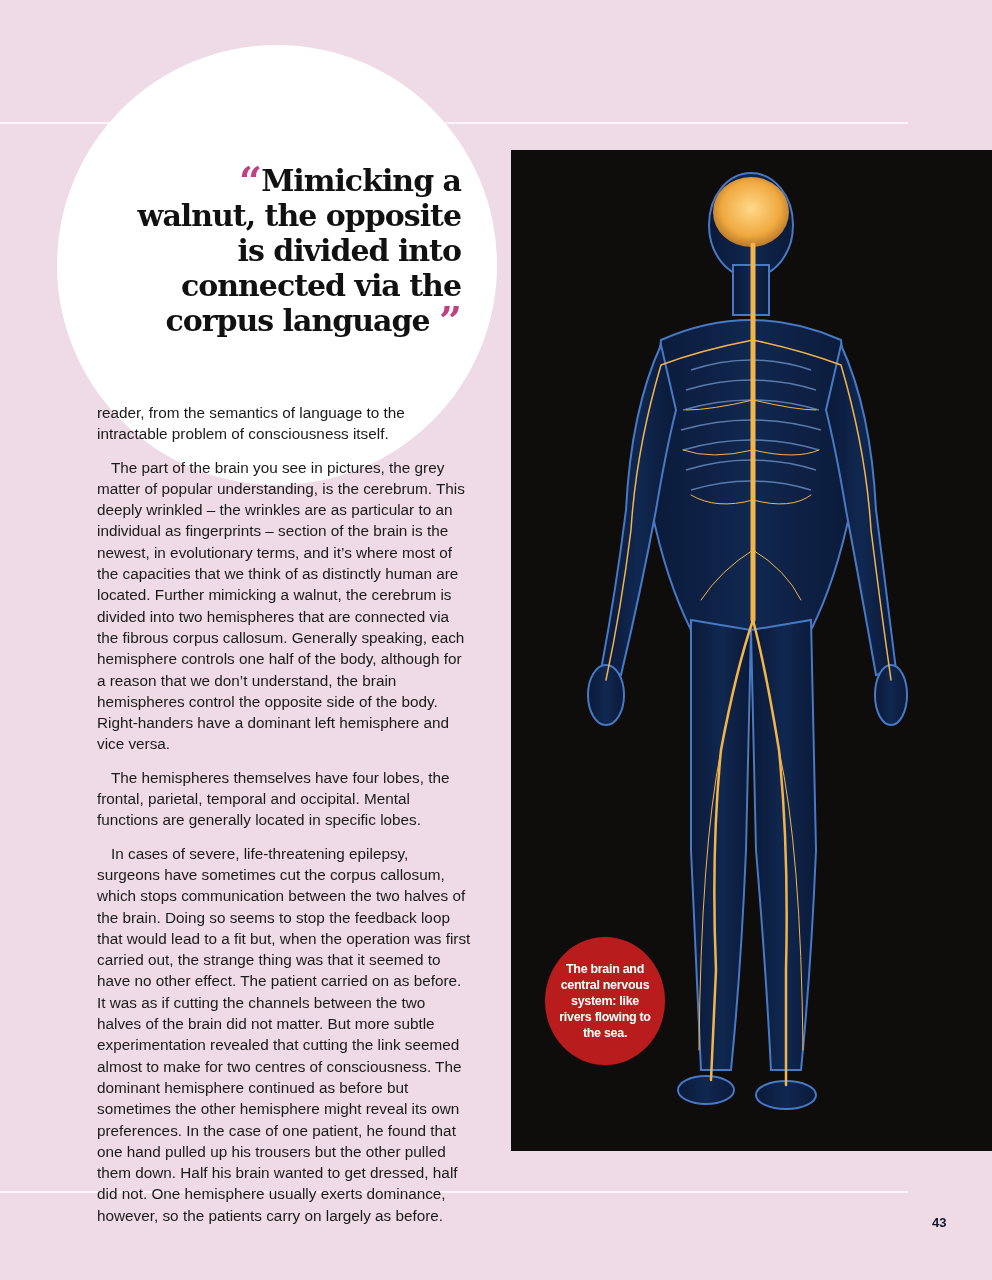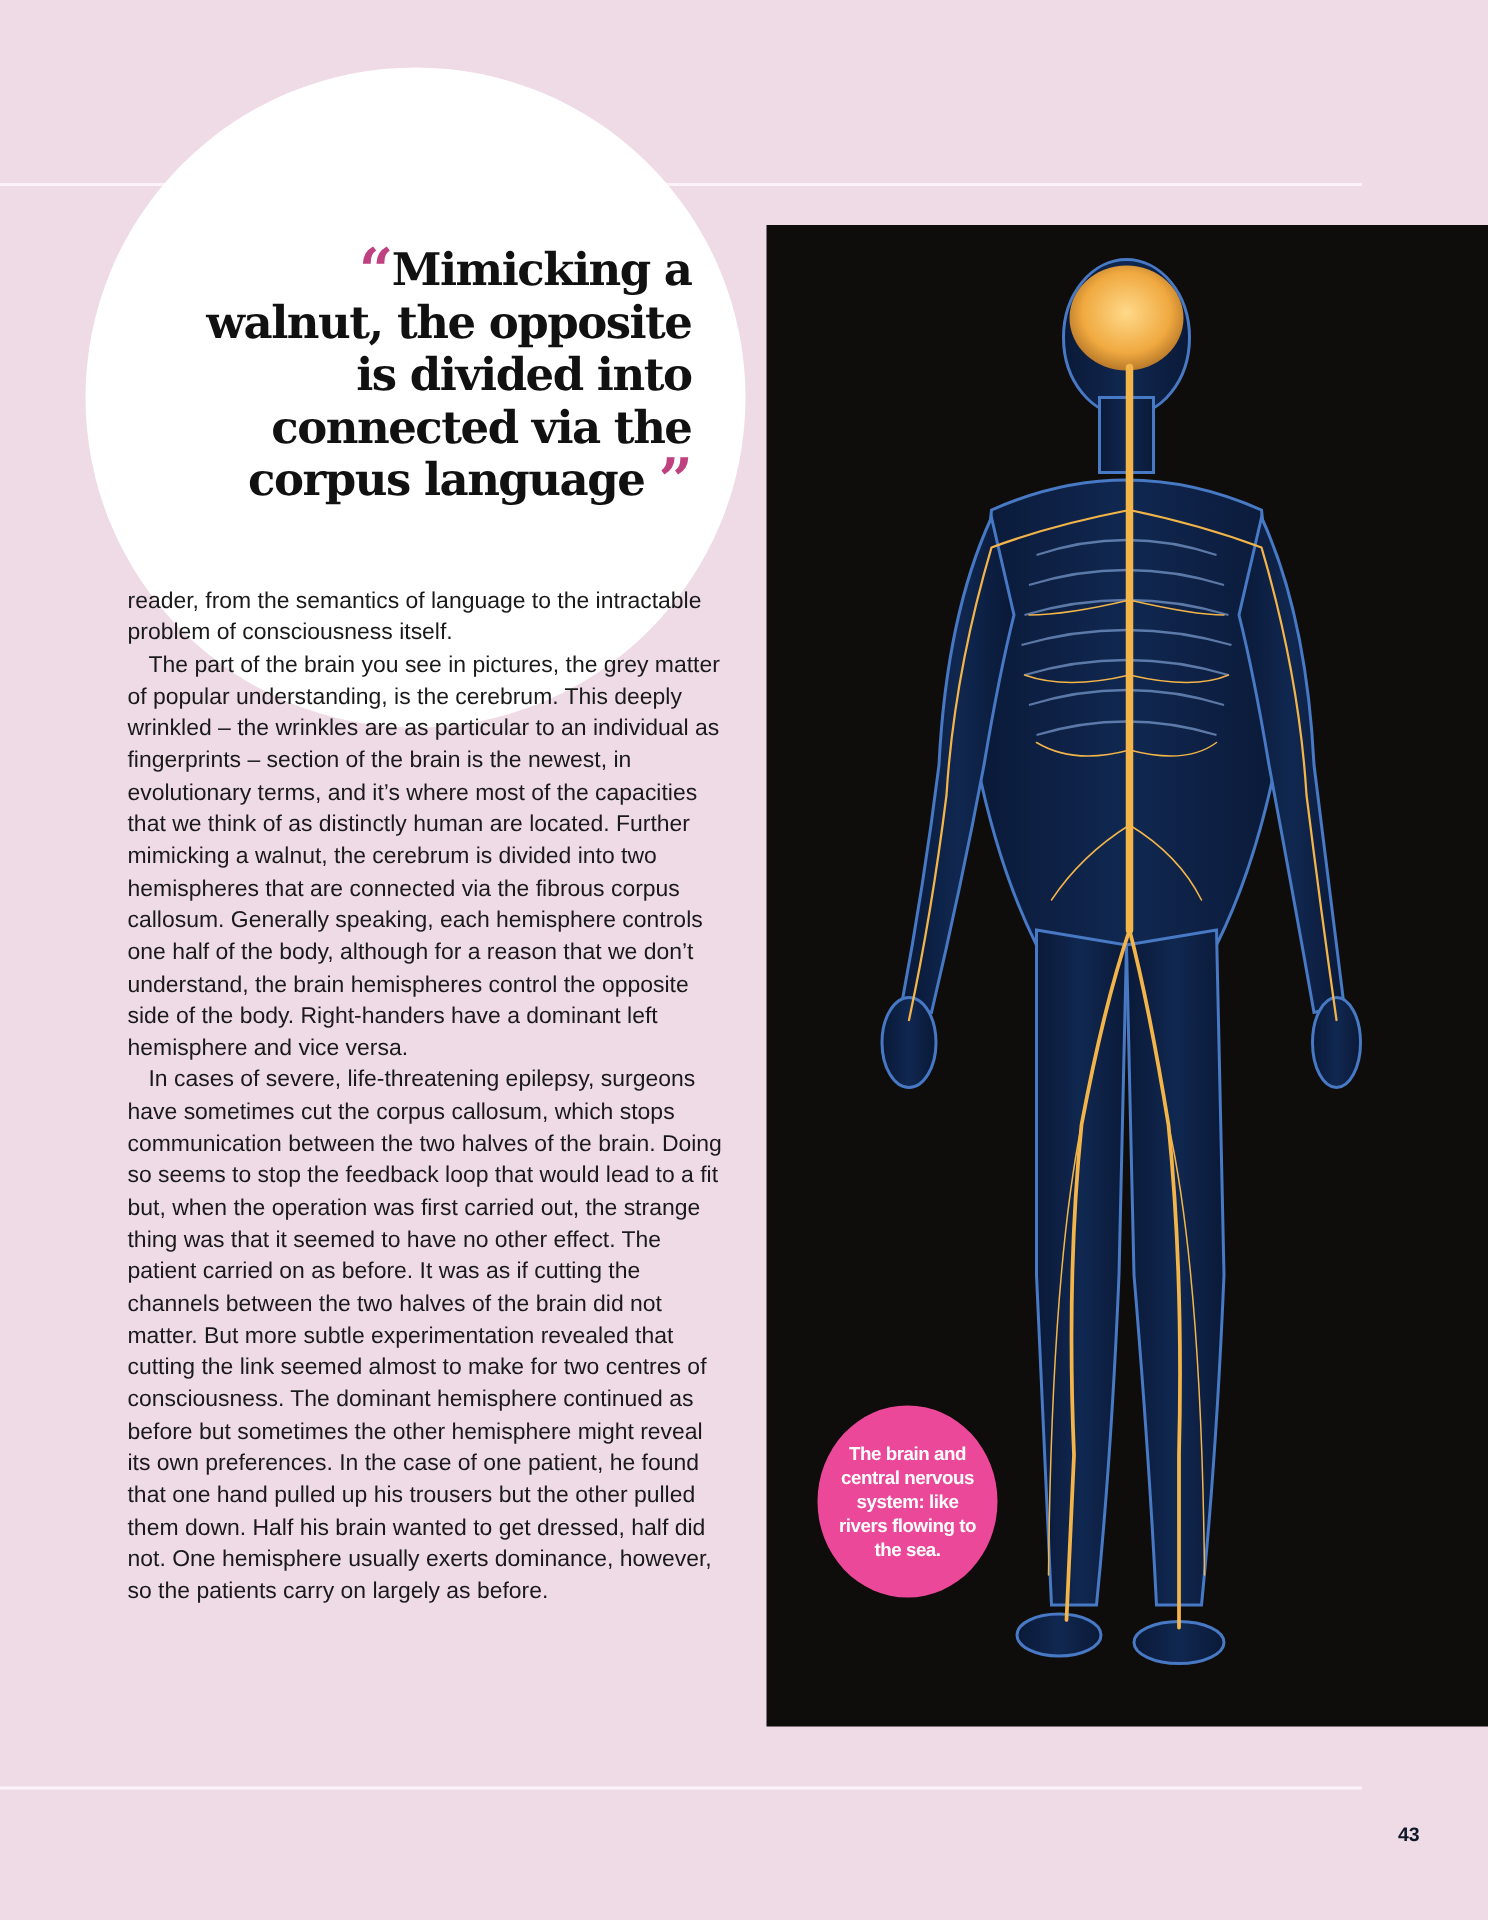--- a/index.html
+++ b/index.html
@@ -4,25 +4,25 @@
 <style>
   html, body { margin:0; padding:0; }
   body { width:992px; height:1280px; background:#efdbe5; position:relative; overflow:hidden; font-family:"Liberation Sans", sans-serif; }
   .rule { position:absolute; left:0; width:908px; height:2px; background:#fbf3f7; }
   .rule.top { top:122px; }
   .rule.bottom { top:1191px; }
   .quote-circle { position:absolute; left:57px; top:45px; width:440px; height:440px; border-radius:50%; background:#ffffff; }
   .pullquote { position:absolute; left:95px; top:163px; width:366px; text-align:right; font-family:"DejaVu Serif", serif; font-weight:bold; font-size:30px; line-height:35px; color:#111; letter-spacing:-1px; }
   .pullquote .mark { color:#c0417f; font-size:40px; vertical-align:-4px; }
   .body-text { position:absolute; left:85px; top:390px; width:400px; font-family:"Liberation Sans", sans-serif; font-size:15.3px; line-height:21.3px; color:#1a1a1a; }
-  .body-text p { margin:0; }
+  .body-text p { margin:12px; }
   .body-text p.indent { text-indent:14px; }
   .photo { position:absolute; left:511px; top:150px; width:481px; height:1001px; background:#0f0d0b; overflow:hidden; }
   .photo svg { position:absolute; left:0; top:0; }
-  .caption-badge { position:absolute; left:545px; top:937px; width:120px; height:128px; border-radius:50%; background:#ec4899; color:#fff; font-family:"Liberation Sans", sans-serif; font-weight:bold; font-size:12.5px; line-height:16px; text-align:center; display:flex; align-items:center; justify-content:center; letter-spacing:-0.3px; }
+  .caption-badge { position:absolute; left:545px; top:937px; width:120px; height:128px; border-radius:50%; background:#b91c1c; color:#fff; font-family:"Liberation Sans", sans-serif; font-weight:bold; font-size:12.5px; line-height:16px; text-align:center; display:flex; align-items:center; justify-content:center; letter-spacing:-0.3px; }
   .caption-badge span { display:block; width:100px; }
   .page-number { position:absolute; left:932px; top:1215px; font-weight:bold; font-size:13px; color:#0f172a; font-family:"Liberation Sans", sans-serif; }
 </style>
 </head>
 <body>
 
 <div class="rule top"></div>
 <div class="rule bottom"></div>
 
 <div class="quote-circle"></div>
@@ -30,20 +30,21 @@
   <div><span class="mark">“</span><span>Mimicking a</span></div>
   <div>walnut, the opposite</div>
   <div>is divided into</div>
   <div>connected via the</div>
   <div><span>corpus language</span> <span class="mark">”</span></div>
 </div>
 
 <div class="body-text">
   <p>reader, from the semantics of language to the intractable problem of consciousness itself.</p>
   <p class="indent">The part of the brain you see in pictures, the grey matter of popular understanding, is the cerebrum. This deeply wrinkled – the wrinkles are as particular to an individual as fingerprints – section of the brain is the newest, in evolutionary terms, and it’s where most of the capacities that we think of as distinctly human are located. Further mimicking a walnut, the cerebrum is divided into two hemispheres that are connected via the fibrous corpus callosum. Generally speaking, each hemisphere controls one half of the body, although for a reason that we don’t understand, the brain hemispheres control the opposite side of the body. Right-handers have a dominant left hemisphere and vice versa.</p>
+  <p class="indent">The hemispheres themselves have four lobes, the frontal, parietal, temporal and occipital. Mental functions are generally located in specific lobes.</p>
   <p class="indent">In cases of severe, life-threatening epilepsy, surgeons have sometimes cut the corpus callosum, which stops communication between the two halves of the brain. Doing so seems to stop the feedback loop that would lead to a fit but, when the operation was first carried out, the strange thing was that it seemed to have no other effect. The patient carried on as before. It was as if cutting the channels between the two halves of the brain did not matter. But more subtle experimentation revealed that cutting the link seemed almost to make for two centres of consciousness. The dominant hemisphere continued as before but sometimes the other hemisphere might reveal its own preferences. In the case of one patient, he found that one hand pulled up his trousers but the other pulled them down. Half his brain wanted to get dressed, half did not. One hemisphere usually exerts dominance, however, so the patients carry on largely as before.</p>
 </div>
 
 <div class="photo">
   <svg width="481" height="1001" viewBox="0 0 481 1001">
     <defs>
       <radialGradient id="brainG" cx="50%" cy="45%" r="55%">
         <stop offset="0%" stop-color="#ffd98a"></stop>
         <stop offset="70%" stop-color="#f0a940"></stop>
         <stop offset="100%" stop-color="#b8792a"></stop>

